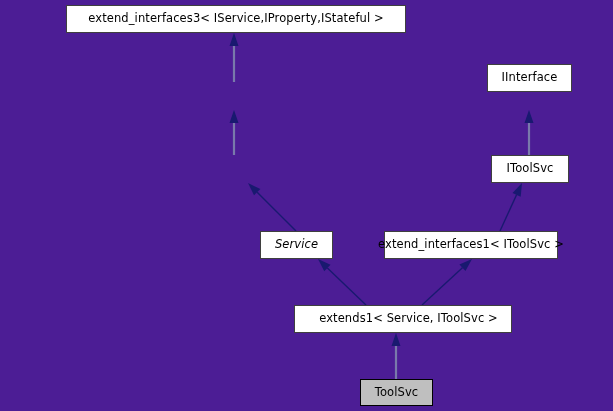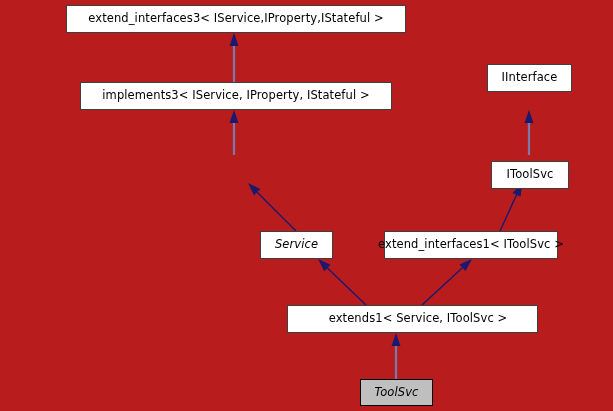--- a/index.html
+++ b/index.html
@@ -7,21 +7,21 @@
     padding: 0;
     background: #ffffff;
   }
   body {
     font-family: "DejaVu Sans", sans-serif;
   }
   #diagram {
     position: relative;
     width: 613px;
     height: 411px;
-    background: #b91c1c;
+    background: #4c1d95;
     overflow: hidden;
   }
   #edges {
     position: absolute;
     left: 0;
     top: 0;
     width: 613px;
     height: 411px;
     pointer-events: none;
   }
@@ -83,34 +83,31 @@
         <polygon points="472,259 465.4796512357902,271.1134244535997 459.3861424584023,264.49004534774326" fill="#191970"></polygon>
       </g>
       <g>
         <line x1="396" y1="379" x2="396" y2="346" stroke="#7979ab" stroke-width="2.2"></line>
         <polygon points="396,333 400.5,346 391.5,346" fill="#191970"></polygon>
       </g>
     </svg>
 <div class="node" style="left: 66px; top: 5px; width: 340px; height: 28px;">
       <span class="node-label">extend_interfaces3&lt; IService,IProperty,IStateful &gt;</span>
     </div>
-    <div class="node" style="left: 80px; top: 82px; width: 312px; height: 28px;">
-      <span class="node-label">implements3&lt; IService, IProperty, IStateful &gt;</span>
-    </div>
     <div class="node" style="left: 487px; top: 64px; width: 85px; height: 28px;">
       <span class="node-label">IInterface</span>
     </div>
-    <div class="node" style="left: 491px; top: 161px; width: 78px; height: 28px;">
+    <div class="node" style="left: 491px; top: 155px; width: 78px; height: 28px;">
       <span class="node-label">IToolSvc</span>
     </div>
     <div class="node" style="left: 260px; top: 231px; width: 73px; height: 28px; font-style: italic;">
       <span class="node-label">Service</span>
     </div>
     <div class="node" style="left: 384px; top: 231px; width: 174px; height: 28px;">
       <span class="node-label">extend_interfaces1&lt; IToolSvc &gt;</span>
     </div>
-    <div class="node" style="left: 287px; top: 305px; width: 251px; height: 28px; padding-left: 11px;">
+    <div class="node" style="left: 294px; top: 305px; width: 218px; height: 28px; padding-left: 11px;">
       <span class="node-label">extends1&lt; Service, IToolSvc &gt;</span>
     </div>
-    <div class="node highlight" style="left: 360px; top: 379px; width: 73px; height: 27px; font-style: italic;">
+    <div class="node highlight" style="left: 360px; top: 379px; width: 73px; height: 27px;">
       <span class="node-label">ToolSvc</span>
     </div>
   </div>
 
 </body></html>

